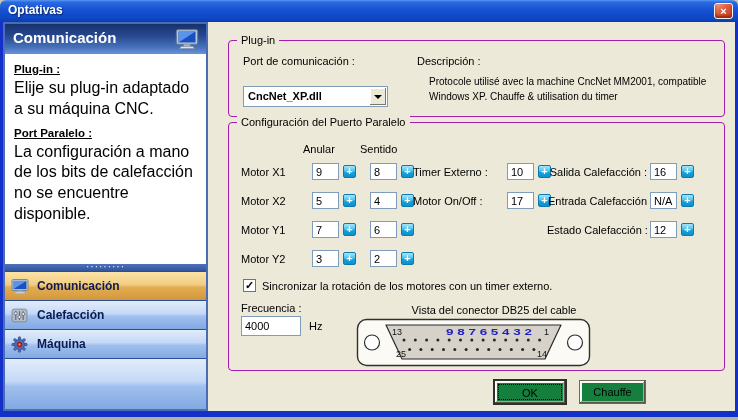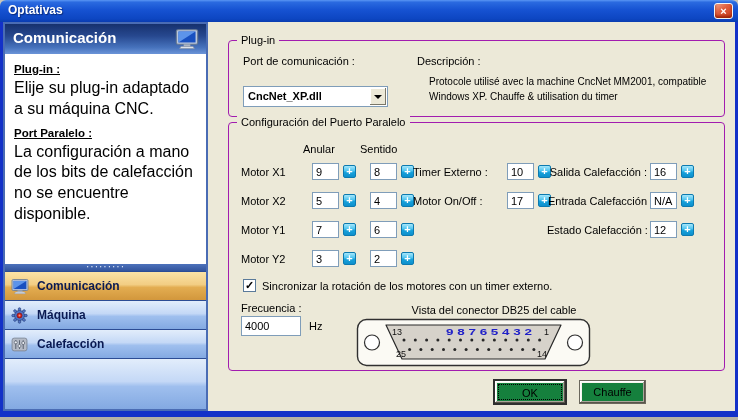--- a/index.html
+++ b/index.html
@@ -134,46 +134,46 @@
           <path d="M2.6 2.4 h12.8 l-12.8 8.2 z" fill="#5c94ea"></path>
           <rect x="6.5" y="12" width="5" height="1.6" fill="#aeb6c4"></rect>
           <path d="M4.5 13.6 h9 l1 1.6 h-11 z" fill="#dde2ea" stroke="#8a94a4" stroke-width="0.5"></path>
         </svg>
       </span>
       <span class="nav-label">Comunicación</span>
     </div>
     <div class="nav-item">
       <span class="nav-icon">
         <svg width="17" height="17" viewBox="0 0 16 16">
+          <rect x="1" y="2" width="14" height="12" rx="2" fill="#b4bac6" stroke="#7a8290" stroke-width="0.8"></rect>
+          <line x1="4.5" y1="4" x2="4.5" y2="12.2" stroke="#5c6472" stroke-width="1"></line>
+          <line x1="8" y1="4" x2="8" y2="12.2" stroke="#5c6472" stroke-width="1"></line>
+          <line x1="11.5" y1="4" x2="11.5" y2="12.2" stroke="#5c6472" stroke-width="1"></line>
+          <circle cx="4.5" cy="6" r="1.4" fill="#eceff4" stroke="#4c5462" stroke-width="0.6"></circle>
+          <circle cx="8" cy="9.4" r="1.4" fill="#eceff4" stroke="#4c5462" stroke-width="0.6"></circle>
+          <circle cx="11.5" cy="6.6" r="1.4" fill="#eceff4" stroke="#4c5462" stroke-width="0.6"></circle>
+        </svg>
+      </span>
+      <span class="nav-label">Calefacción</span>
+    </div>
+    <div class="nav-item">
+      <span class="nav-icon">
+        <svg width="17" height="17" viewBox="0 0 16 16">
           <g fill="#5276c8" stroke="#243c74" stroke-width="0.6">
             <rect x="6.9" y="0.8" width="2.2" height="14.4" rx="0.8"></rect>
             <rect x="0.8" y="6.9" width="14.4" height="2.2" rx="0.8"></rect>
             <rect x="6.9" y="0.8" width="2.2" height="14.4" rx="0.8" transform="rotate(45 8 8)"></rect>
             <rect x="6.9" y="0.8" width="2.2" height="14.4" rx="0.8" transform="rotate(-45 8 8)"></rect>
             <circle cx="8" cy="8" r="4.6"></circle>
           </g>
           <circle cx="8" cy="8" r="2.4" fill="#cc2222" stroke="#7a1010" stroke-width="0.6"></circle>
           <circle cx="8" cy="8" r="0.9" fill="#ff9a70"></circle>
         </svg>
       </span>
       <span class="nav-label">Máquina</span>
-    </div>
-    <div class="nav-item">
-      <span class="nav-icon">
-        <svg width="17" height="17" viewBox="0 0 16 16">
-          <rect x="1" y="2" width="14" height="12" rx="2" fill="#b4bac6" stroke="#7a8290" stroke-width="0.8"></rect>
-          <line x1="4.5" y1="4" x2="4.5" y2="12.2" stroke="#5c6472" stroke-width="1"></line>
-          <line x1="8" y1="4" x2="8" y2="12.2" stroke="#5c6472" stroke-width="1"></line>
-          <line x1="11.5" y1="4" x2="11.5" y2="12.2" stroke="#5c6472" stroke-width="1"></line>
-          <circle cx="4.5" cy="6" r="1.4" fill="#eceff4" stroke="#4c5462" stroke-width="0.6"></circle>
-          <circle cx="8" cy="9.4" r="1.4" fill="#eceff4" stroke="#4c5462" stroke-width="0.6"></circle>
-          <circle cx="11.5" cy="6.6" r="1.4" fill="#eceff4" stroke="#4c5462" stroke-width="0.6"></circle>
-        </svg>
-      </span>
-      <span class="nav-label">Calefacción</span>
     </div>
     <div class="nav-filler"></div>
   </div>
 
   <div class="content">
 
     <div class="groupbox g1">
       <span class="gb-title">Plug-in</span>
       <span class="lbl" style="left:14px; top:14px;">Port de comunicación :</span>
       <div class="combo">

